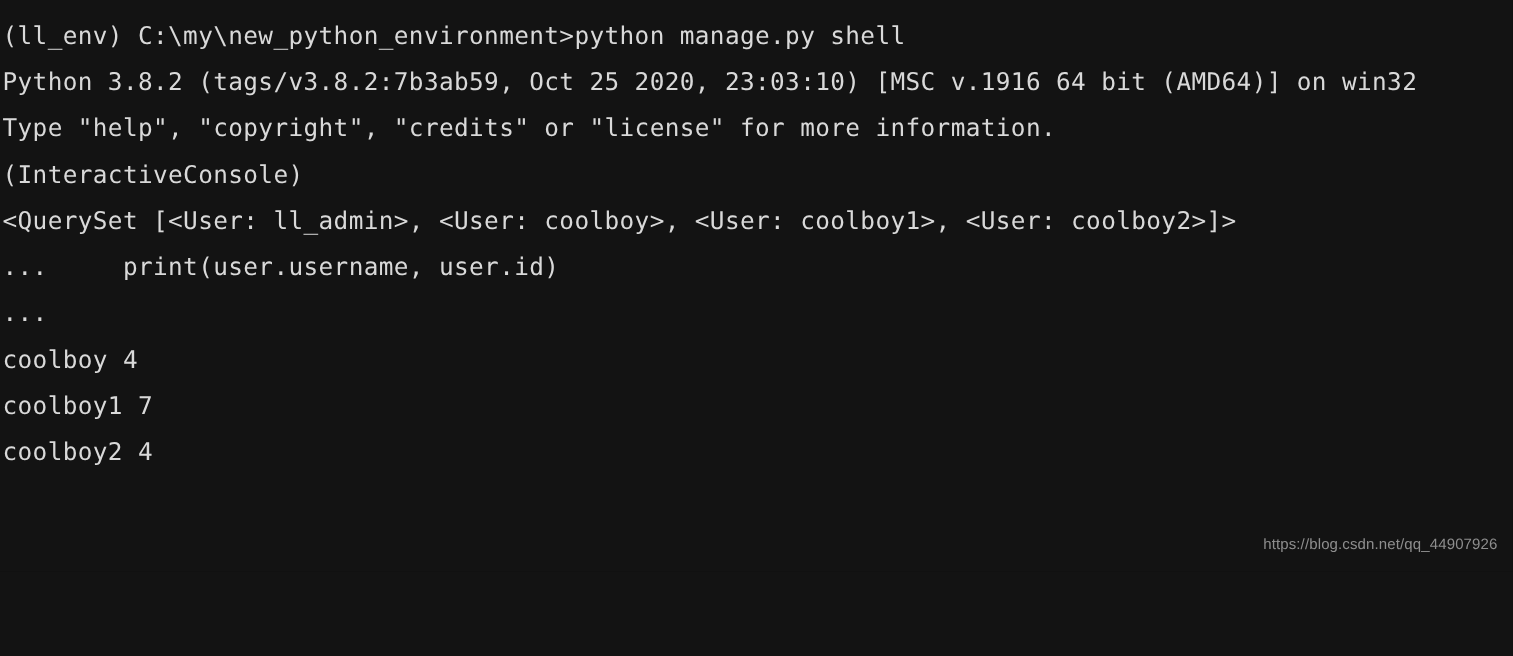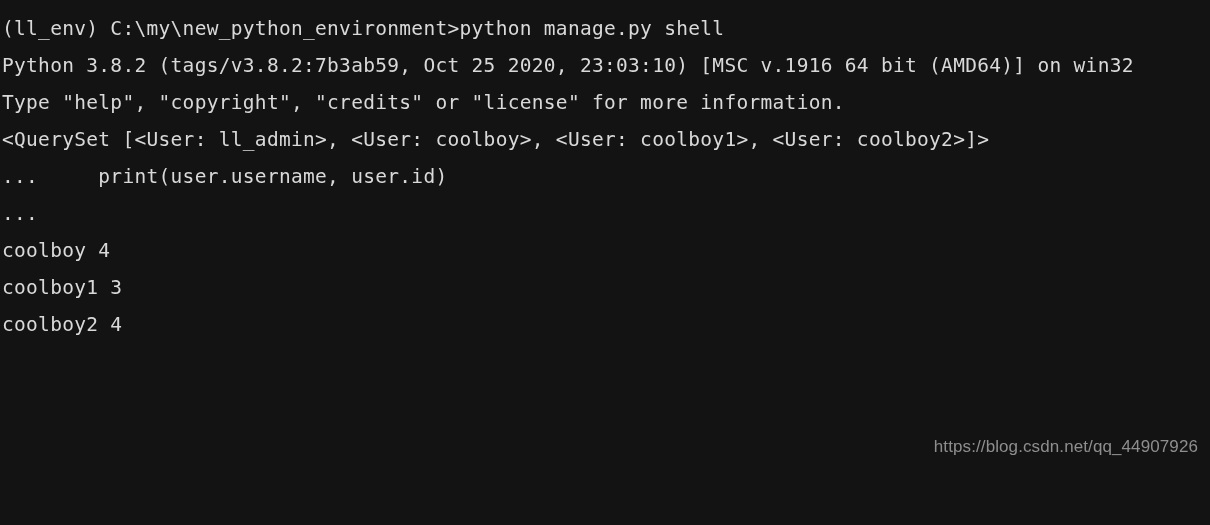--- a/index.html
+++ b/index.html
@@ -39,42 +39,43 @@
     top: 515px;
     width: 11px;
     height: 9px;
     border: 1px solid #c9c9c9;
     box-sizing: border-box;
     background: transparent;
   }
   .watermark {
     position: absolute;
     right: 12px;
-    bottom: 0;
+    bottom: 15px;
     font-family: "Liberation Sans", "DejaVu Sans", sans-serif;
-    font-size: 17px;
+    font-size: 12px;
     color: #8e8e8e;
     letter-spacing: 0.1px;
     white-space: pre;
   }
 </style>
 </head>
 <body>
 
 <div id="terminal">
 
   <div class="console-body">
     <div class="line">(ll_env) C:\my\new_python_environment&gt;python manage.py shell</div>
     <div class="line">Python 3.8.2 (tags/v3.8.2:7b3ab59, Oct 25 2020, 23:03:10) [MSC v.1916 64 bit (AMD64)] on win32</div>
     <div class="line">Type "help", "copyright", "credits" or "license" for more information.</div>
+    <div class="line">(InteractiveConsole)</div>
     <div class="line">&lt;QuerySet [&lt;User: ll_admin&gt;, &lt;User: coolboy&gt;, &lt;User: coolboy1&gt;, &lt;User: coolboy2&gt;]&gt;</div>
     <div class="line">...     print(user.username, user.id)</div>
     <div class="line">...</div>
     <div class="line">coolboy 4</div>
-    <div class="line">coolboy1 3</div>
+    <div class="line">coolboy1 7</div>
     <div class="line">coolboy2 4</div>
   </div>
 
   <div class="cursor-row"></div>
 
   <div class="watermark">https://blog.csdn.net/qq_44907926</div>
 
 </div>
 
 </body></html>

